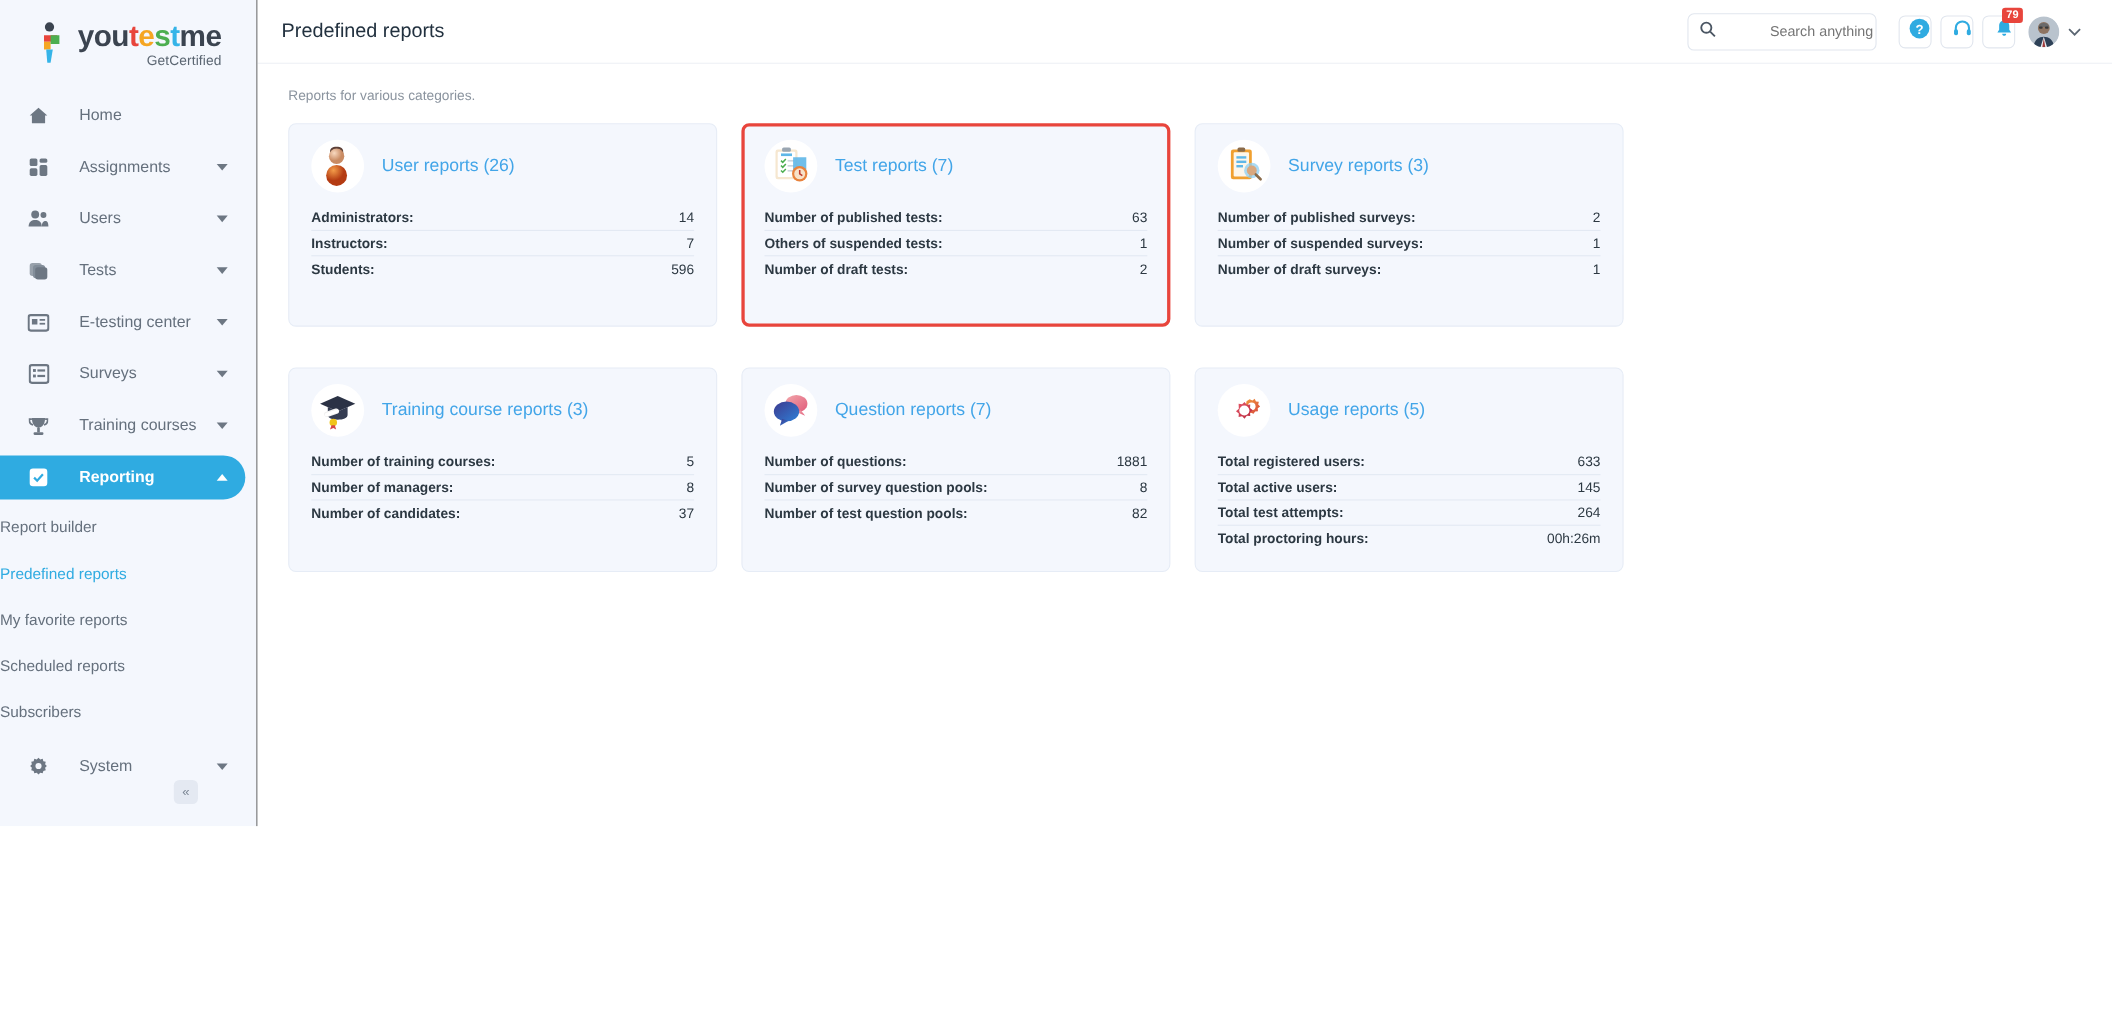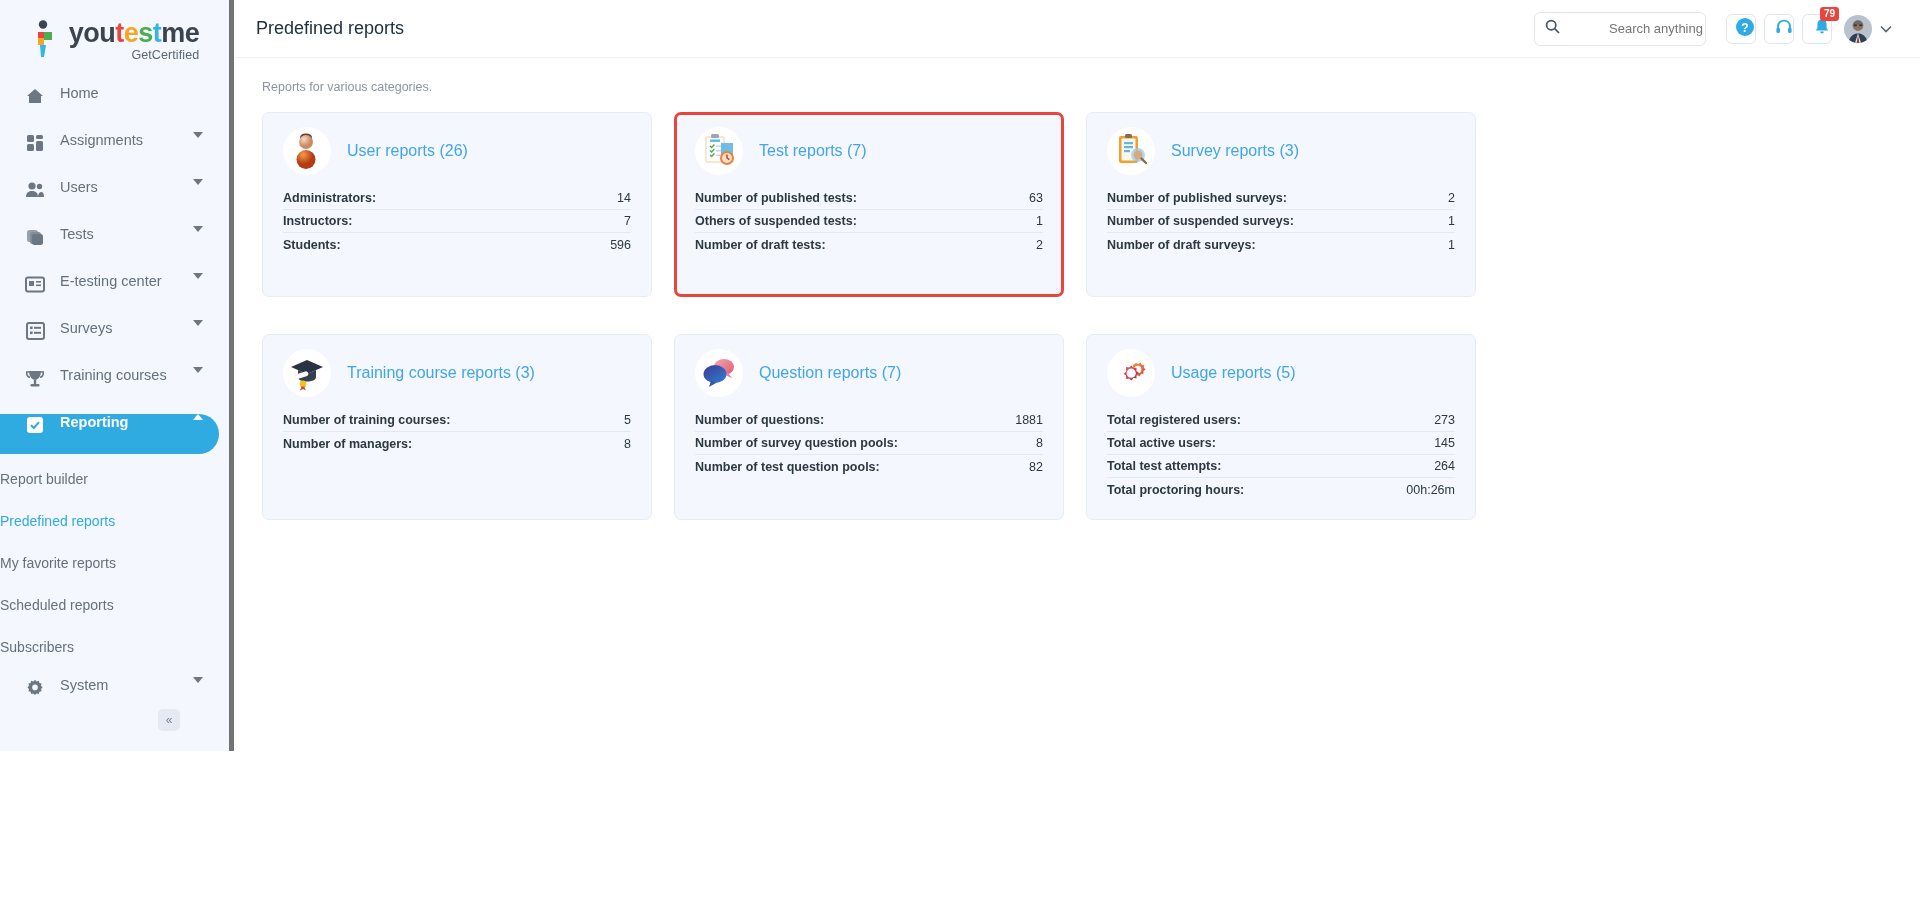--- a/index.html
+++ b/index.html
@@ -8,21 +8,21 @@
     font-family: "Liberation Sans", sans-serif;
     background: #ffffff;
     overflow: hidden;
   }
   body { display: flex; }
 
   
   .sidebar {
     width: 234px; height: 751px;
     background: #f4f7fd;
-    border-right: 5px solid #737373;
+    border-right: 1px solid #737373;
     position: relative;
     flex: 0 0 234px;
   }
   .logo-wrap {
     height: 75px;
     display: flex; align-items: center; justify-content: center;
     padding-top: 6px;
   }
   .logo { display: flex; align-items: flex-start; }
   .logo-mark { width: 34px; height: 44px; position: relative; margin-right: 5px; }
@@ -36,26 +36,27 @@
   .lw-orange { color: #f5a623; }
   .lw-green { color: #4cae50; }
   .lw-blue { color: #35b4e8; }
   .logo-sub {
     font-size: 12.5px; color: #5b6672; text-align: right;
     margin-top: 1px; letter-spacing: 0.1px;
   }
 
   .nav { margin-top: 10px; }
   .nav-item {
-    display: flex; 
+    display: flex; align-items: center;
     height: 40px; margin: 7px 10px 7px 0;
     padding-left: 24px;
     border-radius: 0 22px 22px 0;
     cursor: pointer;
     position: relative;
+    gap: 12px;
   }
   .nav-item .ic {
     width: 22px; height: 22px; margin-right: 14px;
     display: flex; align-items: center; justify-content: center;
     flex: 0 0 22px;
   }
   .nav-item .lbl {
     font-size: 14.5px; color: #65707d; flex: 1;
   }
   .nav-item .caret {
@@ -517,20 +518,24 @@
         </div>
         <div class="rows">
           <div class="row">
             <span class="lab">Number of training courses:</span>
             <span class="val">5</span>
           </div>
           <div class="row">
             <span class="lab">Number of managers:</span>
             <span class="val">8</span>
           </div>
+          <div class="row">
+            <span class="lab">Number of candidates:</span>
+            <span class="val">37</span>
+          </div>
         </div>
       </div>
 
       <div class="card">
         <div class="card-head">
           <div class="card-icon">
             <svg width="40" height="40" viewBox="0 0 40 40">
               <defs>
                 <linearGradient id="g5a" x1="0" y1="0" x2="1" y2="1">
                     <stop offset="0%" stop-color="#f2a7ab"></stop>
@@ -583,21 +588,21 @@
               <circle cx="26.8" cy="16.4" r="3.6" fill="#ffffff"></circle>
               <path d="M15 14 L18.2 14.6 L20.4 12.4 L22.4 15 L25.6 14.8 L25.4 18 L28 20 L25.4 22 L25.6 25.2 L22.4 25 L20.4 27.6 L18.2 25.4 L15 26 L15.2 22.8 L12.6 20.8 L15.2 18.6 Z" fill="url(#g6b)"></path>
               <circle cx="20.2" cy="20.2" r="4.6" fill="#ffffff"></circle>
             </svg>
           </div>
           <div class="card-title">Usage reports (5)</div>
         </div>
         <div class="rows">
           <div class="row">
             <span class="lab">Total registered users:</span>
-            <span class="val">273</span>
+            <span class="val">633</span>
           </div>
           <div class="row">
             <span class="lab">Total active users:</span>
             <span class="val">145</span>
           </div>
           <div class="row">
             <span class="lab">Total test attempts:</span>
             <span class="val">264</span>
           </div>
           <div class="row">

